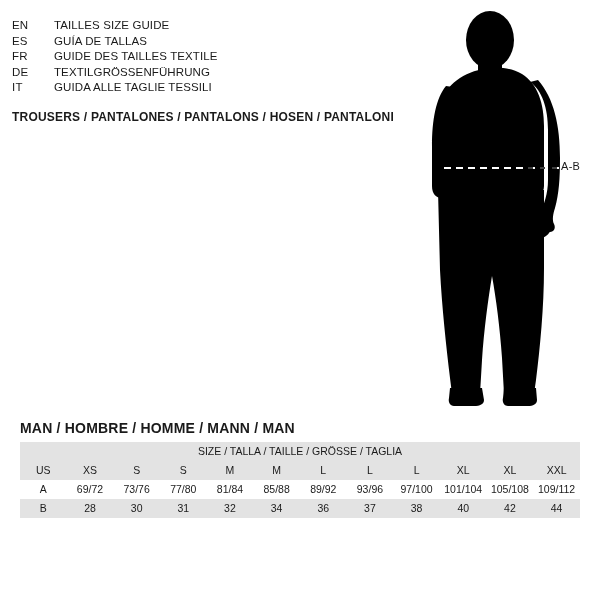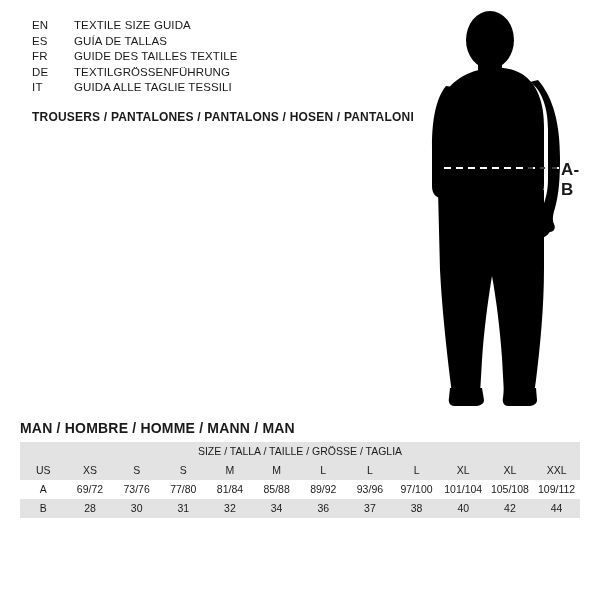--- a/index.html
+++ b/index.html
@@ -13,21 +13,21 @@
     font-family: "Liberation Sans", sans-serif;
     color: #1a1a1a;
     position: relative;
     overflow: hidden;
   }
   .page {
     position: relative;
     width: 600px;
     height: 600px;
     box-sizing: border-box;
-    padding: 18px 20px 10px 32px;
+    padding: 18px 20px 10px 12px;
   }
 
   
   .lang-table {
     border-collapse: collapse;
     margin: 0 0 0 0;
   }
   .lang-table td {
     font-size: 11.5px;
     line-height: 15.5px;
@@ -58,22 +58,22 @@
     width: 190px;
     height: 400px;
   }
   .figure-svg {
     display: block;
   }
   .ab-label {
     position: absolute;
     left: 163px;
     top: 152px;
-    font-size: 17px;
-    font-weight: bold;
+    font-size: 11px;
+    font-weight: normal;
     letter-spacing: 0.3px;
   }
 
   
   .lower {
     position: absolute;
     left: 20px;
     top: 420px;
     width: 560px;
   }
@@ -116,21 +116,21 @@
 </style>
 </head>
 <body>
 
 <div class="page">
 
   <table class="lang-table">
     <tbody>
       <tr>
         <td class="lang-code">EN</td>
-        <td class="lang-text">TEXTILE SIZE GUIDA</td>
+        <td class="lang-text">TAILLES SIZE GUIDE</td>
       </tr>
       <tr>
         <td class="lang-code">ES</td>
         <td class="lang-text">GUÍA DE TALLAS</td>
       </tr>
       <tr>
         <td class="lang-code">FR</td>
         <td class="lang-text">GUIDE DES TAILLES TEXTILE</td>
       </tr>
       <tr>

